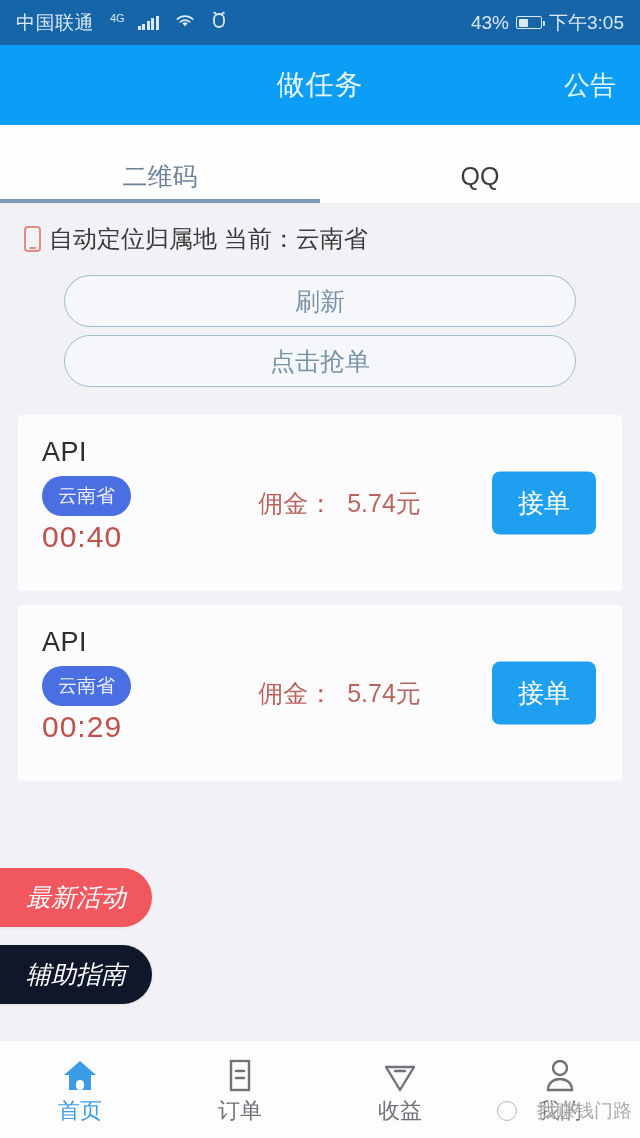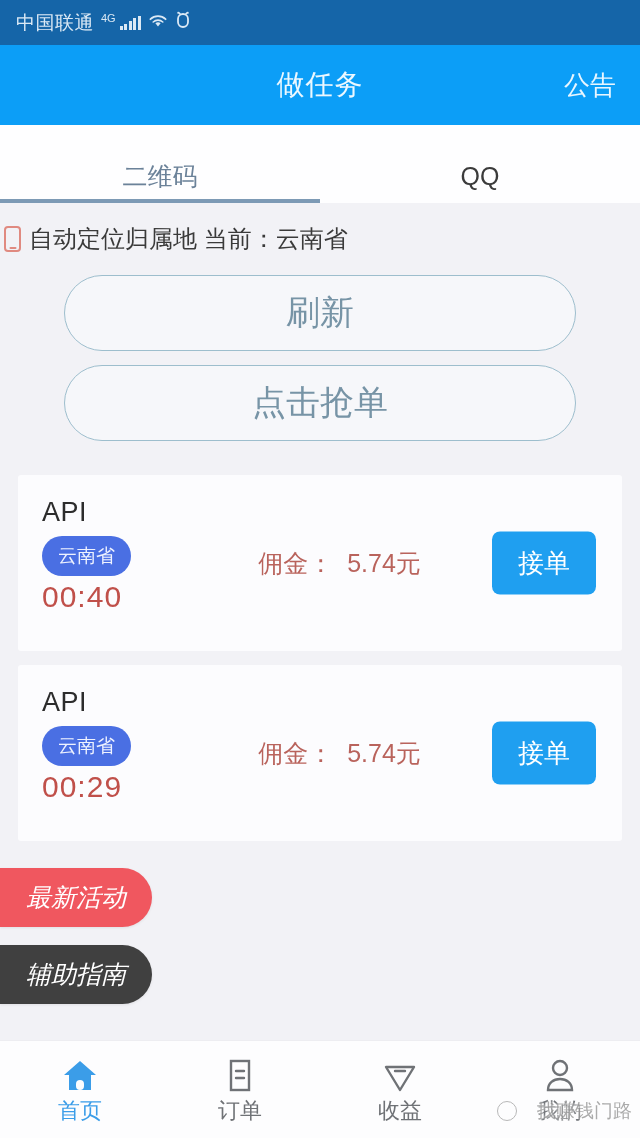--- a/index.html
+++ b/index.html
@@ -13,21 +13,21 @@
 
   
   .statusbar{
     height:45px; width:100%;
     background:#1565a8;
     display:flex; align-items:center; justify-content:space-between;
     padding:0 16px;
     color:#dbe9f5;
     font-size:19px;
   }
-  .sb-left{ display:flex; align-items:center; gap:6px; }
+  .sb-left{ display:flex; align-items:center; gap:15px; }
   .sb-right{ display:flex; align-items:center; gap:7px; }
   .carrier{ font-size:19px; letter-spacing:.5px; }
   .net4g{ font-size:11px; position:relative; top:-5px; margin-left:1px; margin-right:-2px;}
   .bars{ display:flex; align-items:flex-end; gap:1.5px; height:14px;}
   .bars i{ width:3px; background:#dbe9f5; display:block;}
   .bars i:nth-child(1){height:4px}
   .bars i:nth-child(2){height:6px}
   .bars i:nth-child(3){height:9px}
   .bars i:nth-child(4){height:12px}
   .bars i:nth-child(5){height:14px}
@@ -59,36 +59,36 @@
   }
   .tab.active{ color:#6b8299; }
   .tab.active:after{
     content:""; position:absolute; left:0; right:0; bottom:0;
     height:4px; background:#7d9ab5;
   }
 
   
   .locline{
     display:flex; align-items:center; gap:8px;
-    padding:20px 0 16px 4px;
+    padding:20px 0 16px 24px;
     font-size:24px; color:#3a3a3a;
   }
   .phone-ico{
     width:17px;height:26px;border:2px solid #e08a80;border-radius:4px;
     position:relative; flex:none;
   }
   .phone-ico:after{content:"";position:absolute;left:50%;transform:translateX(-50%);bottom:1.5px;width:7px;height:2px;background:#e08a80;border-radius:1px;}
 
   
   .pillbtns{ padding:4px 64px 0 64px; }
   .pill-out{
-    height:76px; border:1.5px solid #9dbecd; border-radius:40px;
+    height:52px; border:1.5px solid #9dbecd; border-radius:40px;
     display:flex; align-items:center; justify-content:center;
-    color:#7794a6; font-size:34px; background:#f6f7fa;
-    margin-bottom:14px;
+    color:#7794a6; font-size:25px; background:#f6f7fa;
+    margin-bottom:8px;
   }
 
   
   .cards{ padding:20px 18px 0 18px; }
   .card{
     background:#fcfcfe; border-radius:3px;
     height:176px; margin-bottom:14px;
     position:relative; padding:22px 24px;
   }
   .card .api{ font-size:27px; color:#2c2c2c; letter-spacing:.5px;}
@@ -116,21 +116,21 @@
   .floats{ position:absolute; left:0; top:868px; }
   .float-pill{
     color:#fff; font-size:25px;
     padding:13px 22px 13px 26px;
     border-radius:0 34px 34px 0;
     width:152px; margin-bottom:18px;
     box-shadow:0 1px 3px rgba(0,0,0,.08);
     font-style:italic;
   }
   .float-pill.red{ background:#f0575f; }
-  .float-pill.amber{ background:#404040; }
+  .float-pill.amber{ background:#0f172a; }
 
   
   .bottomnav{
     position:absolute; left:0; bottom:0; width:640px; height:98px;
     background:#fdfdfe; display:flex; border-top:1px solid #ededf1;
   }
   .nav-item{
     flex:1; display:flex; flex-direction:column;
     align-items:center; justify-content:center; 
     color:#6f7276; font-size:22px;
@@ -170,20 +170,27 @@
           <path d="M3.4 6.2a11 11 0 0 1 15.2 0" stroke="#dbe9f5" stroke-width="1.8" fill="none" stroke-linecap="round"></path>
           <path d="M6.2 9a7.2 7.2 0 0 1 9.6 0" stroke="#dbe9f5" stroke-width="1.6" fill="none" stroke-linecap="round"></path>
         </svg>
     </span>
     <span>
       <svg width="16" height="18" viewBox="0 0 16 18">
           <path d="M3 2c0-1 1.2 0 2 .8M13 2c0-1-1.2 0-2 .8" stroke="#dbe9f5" stroke-width="1.6" fill="none" stroke-linecap="round"></path>
           <rect x="3" y="3" width="10" height="13" rx="5" stroke="#dbe9f5" stroke-width="1.8" fill="none"></rect>
         </svg>
     </span>
+  </div>
+  <div class="sb-right">
+    <span>43%</span>
+    <span class="batt">
+        <span></span>
+      </span>
+    <span>下午3:05</span>
   </div>
 </div>
 
 <div class="header">
   <span class="title">做任务</span>
   <span class="action">公告</span>
 </div>
 
 <div class="tabs">
   <div class="tab active">

